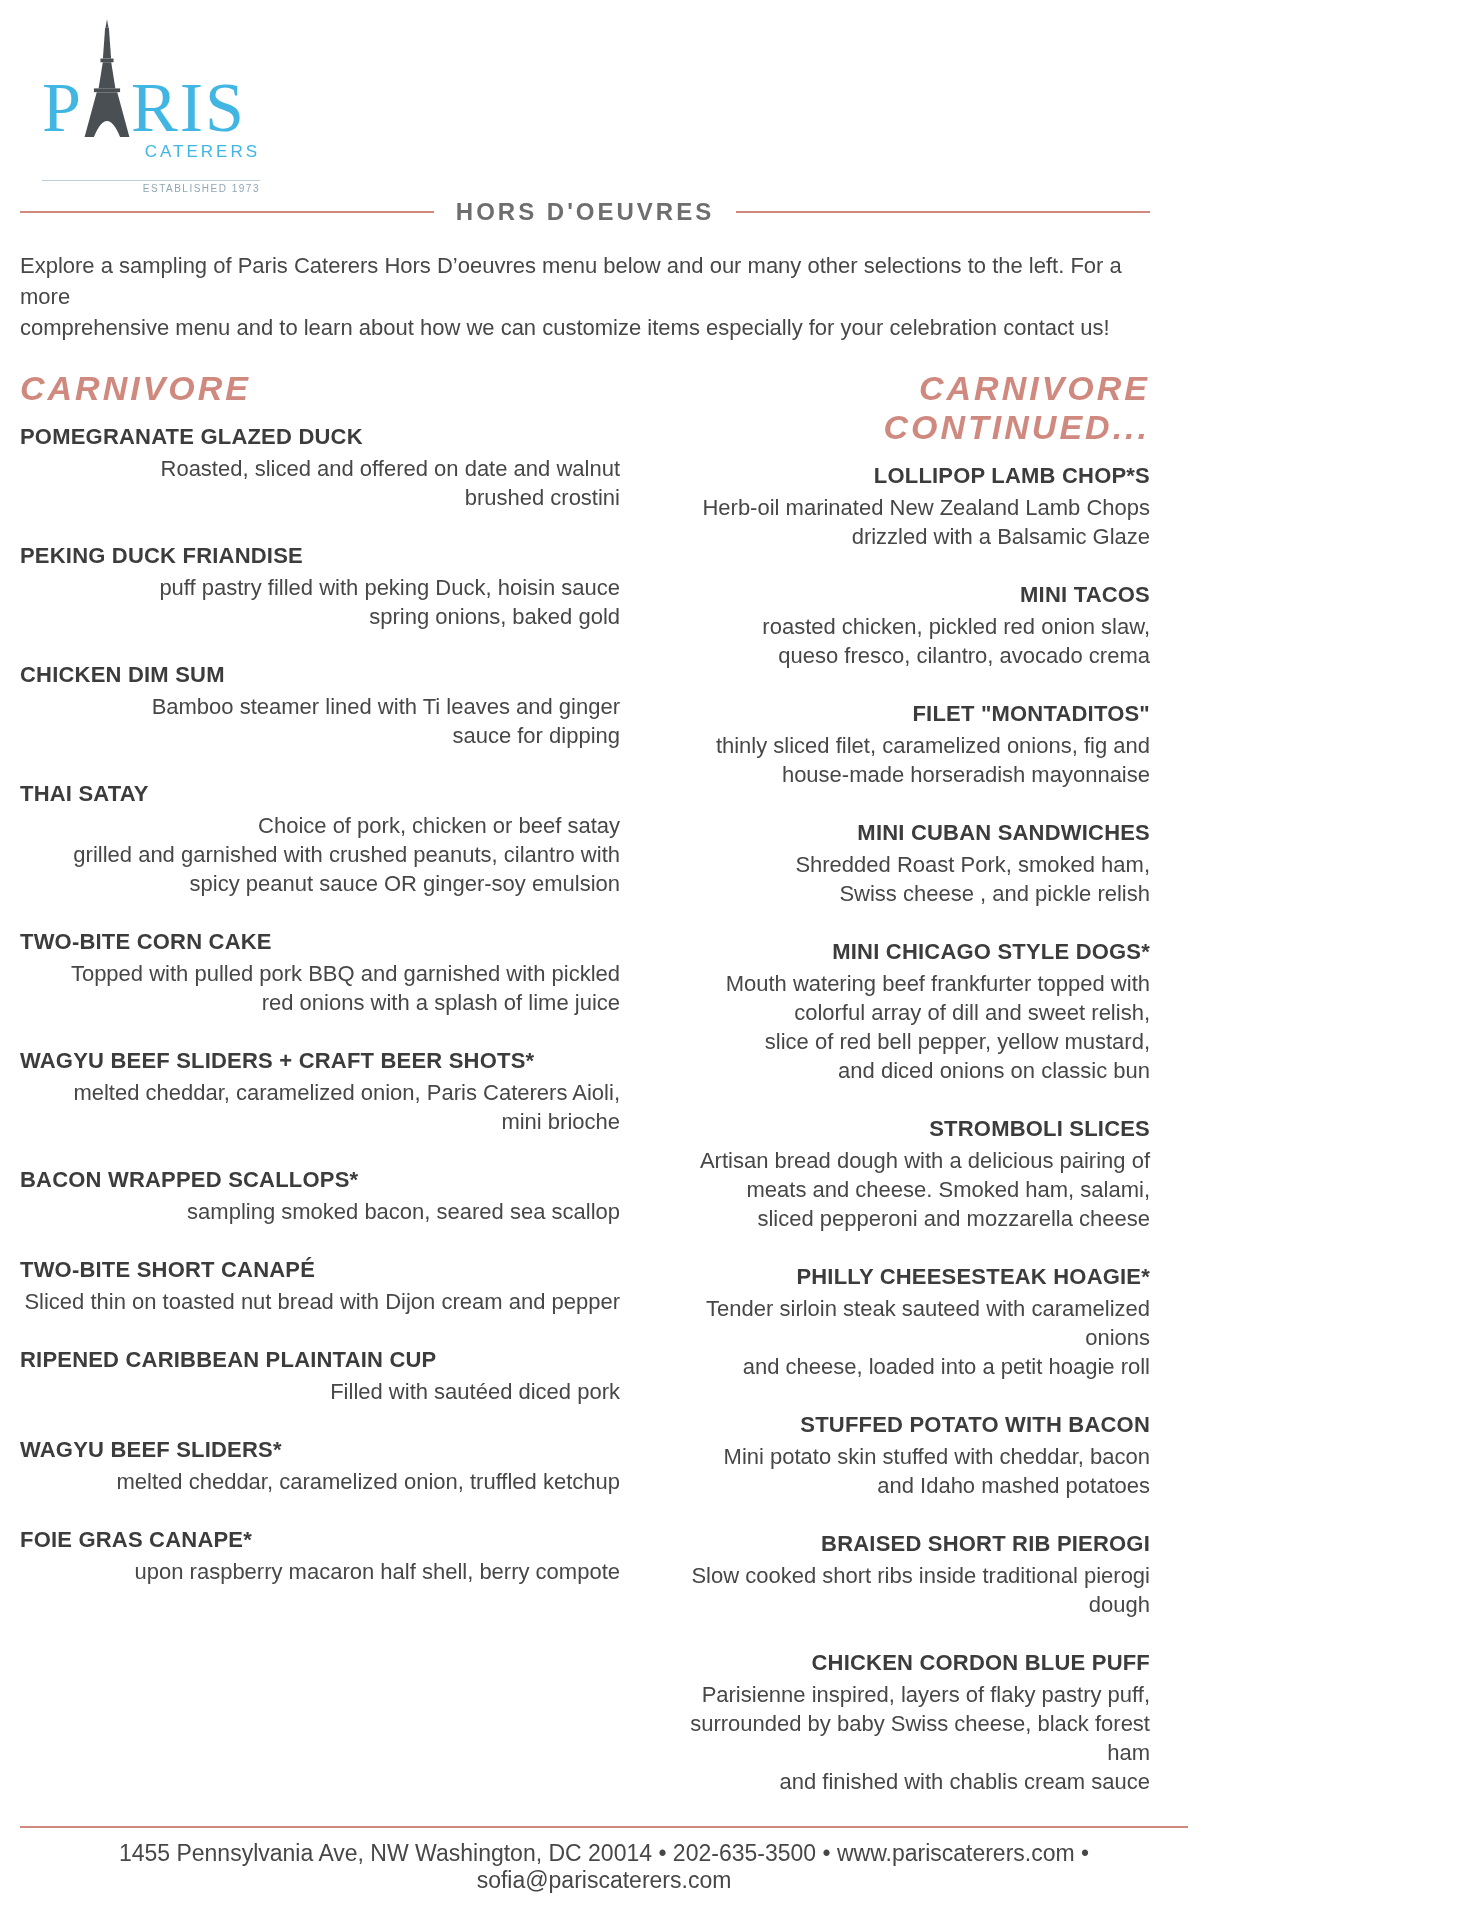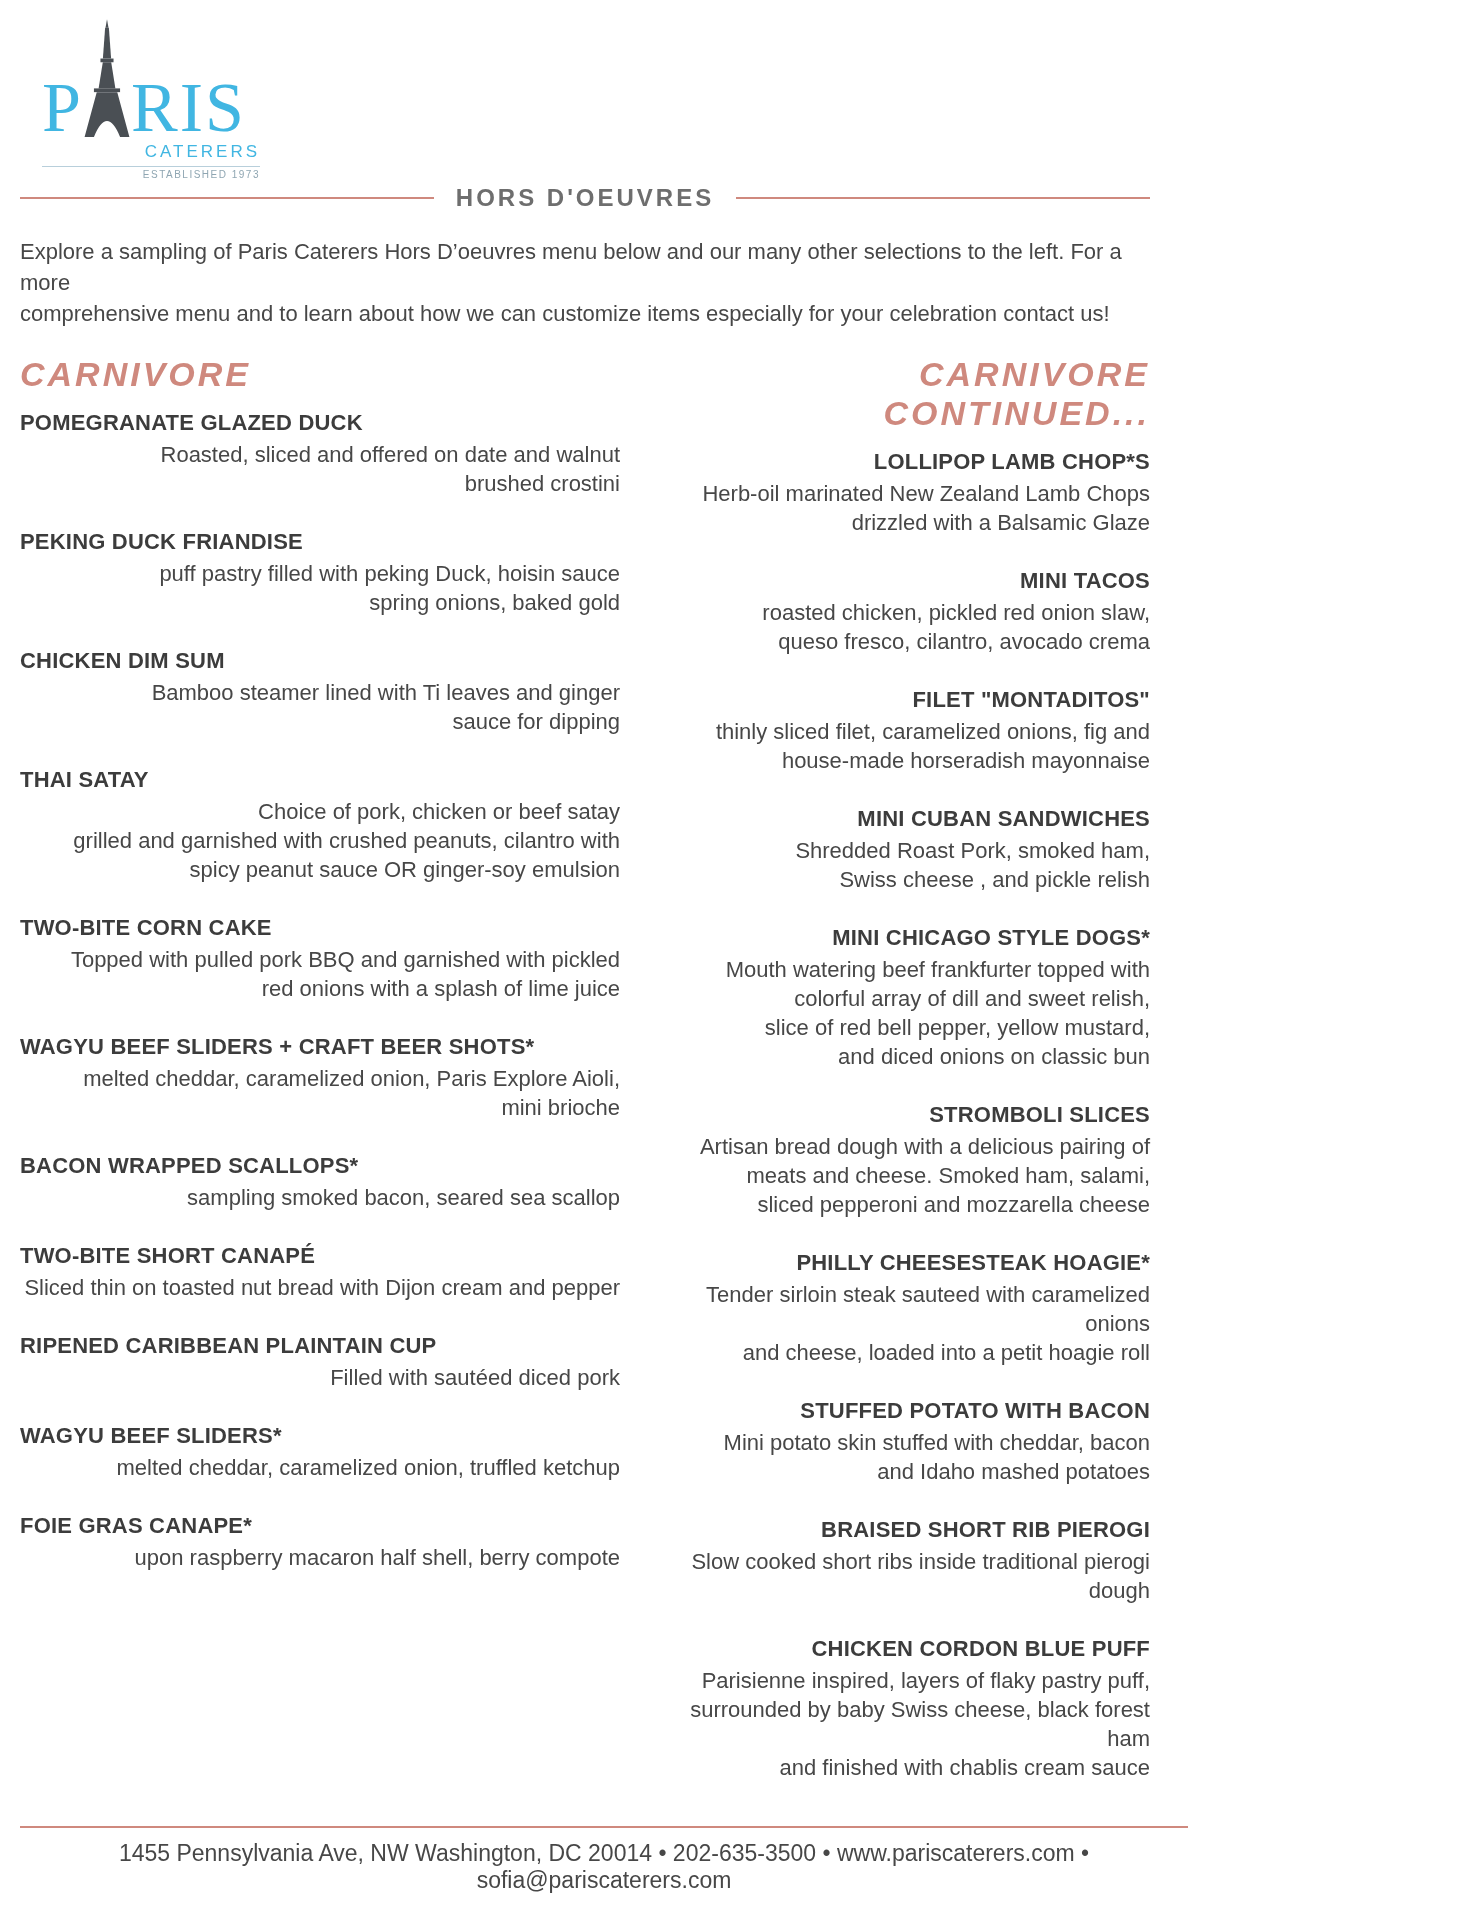--- a/index.html
+++ b/index.html
@@ -29,21 +29,21 @@
     letter-spacing:2px;
     font-weight:400;
   }
   .tower{width:56px;height:124px;margin:0 -4px -2px -4px;flex:0 0 auto;}
   .logo-sub{
     text-align:right;width:218px;
     font-size:17px;letter-spacing:3px;
     color:var(--logo-blue);
     margin-top:2px;
     border-bottom:1px solid #b8cfdb;
-    padding-bottom:4px;
+    padding-bottom:18px;
   }
   .logo-est{
     text-align:right;width:218px;
     font-size:10px;letter-spacing:1.5px;
     color:#8fa6b2;margin-top:2px;
   }
 
   
   .content{width:1130px;margin-left:20px;}
 
@@ -159,21 +159,21 @@
 grilled and garnished with crushed peanuts, cilantro with
 spicy peanut sauce OR ginger-soy emulsion</p>
             </article>
             <article class="menu-item">
               <h3 class="item-title">TWO-BITE CORN CAKE</h3>
               <p class="item-desc">Topped with pulled pork BBQ and garnished with pickled
 red onions with a splash of lime juice</p>
             </article>
             <article class="menu-item">
               <h3 class="item-title">WAGYU BEEF SLIDERS + CRAFT BEER SHOTS*</h3>
-              <p class="item-desc">melted cheddar, caramelized onion, Paris Explore Aioli,
+              <p class="item-desc">melted cheddar, caramelized onion, Paris Caterers Aioli,
 mini brioche</p>
             </article>
             <article class="menu-item">
               <h3 class="item-title">BACON WRAPPED SCALLOPS*</h3>
               <p class="item-desc">sampling smoked bacon, seared sea scallop</p>
             </article>
             <article class="menu-item">
               <h3 class="item-title">TWO-BITE SHORT CANAPÉ</h3>
               <p class="item-desc">Sliced thin on toasted nut bread with Dijon cream and pepper</p>
             </article>

